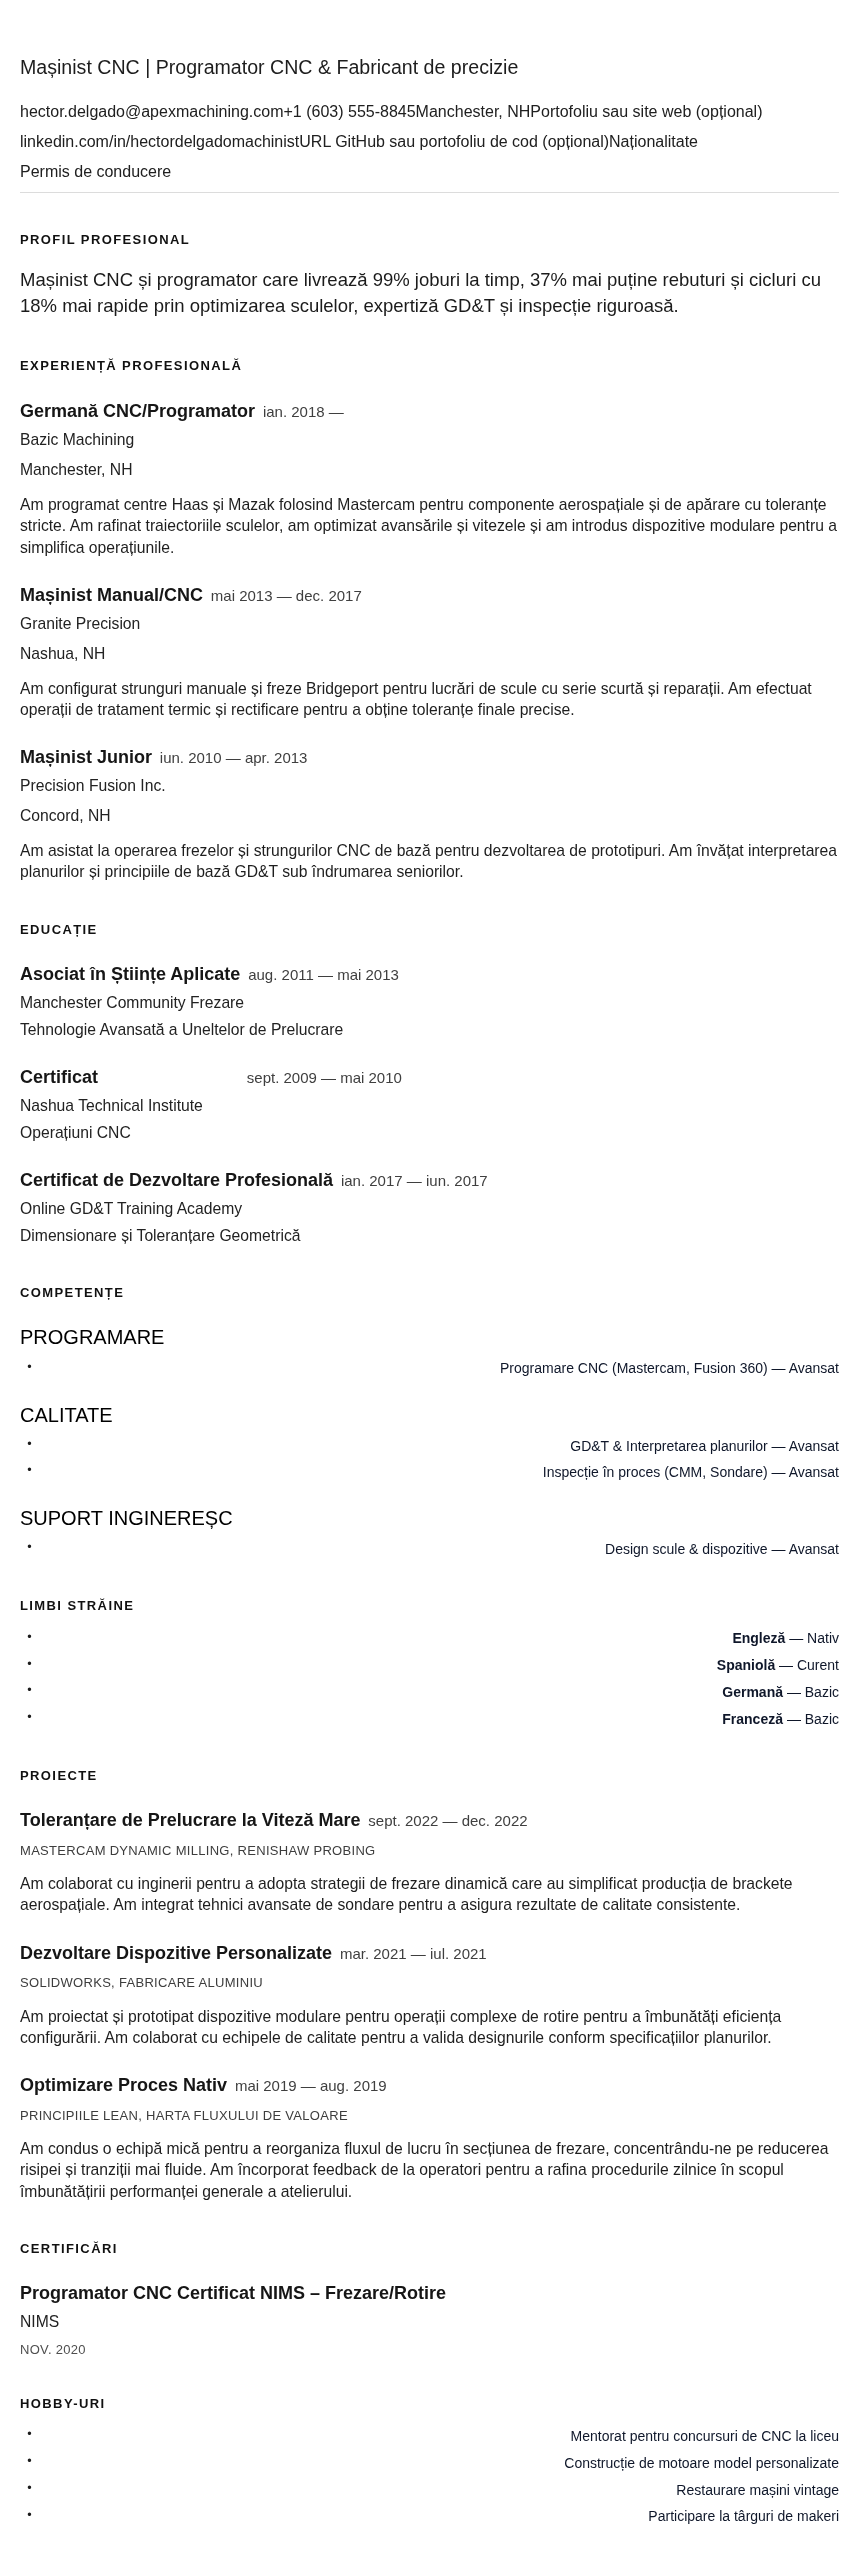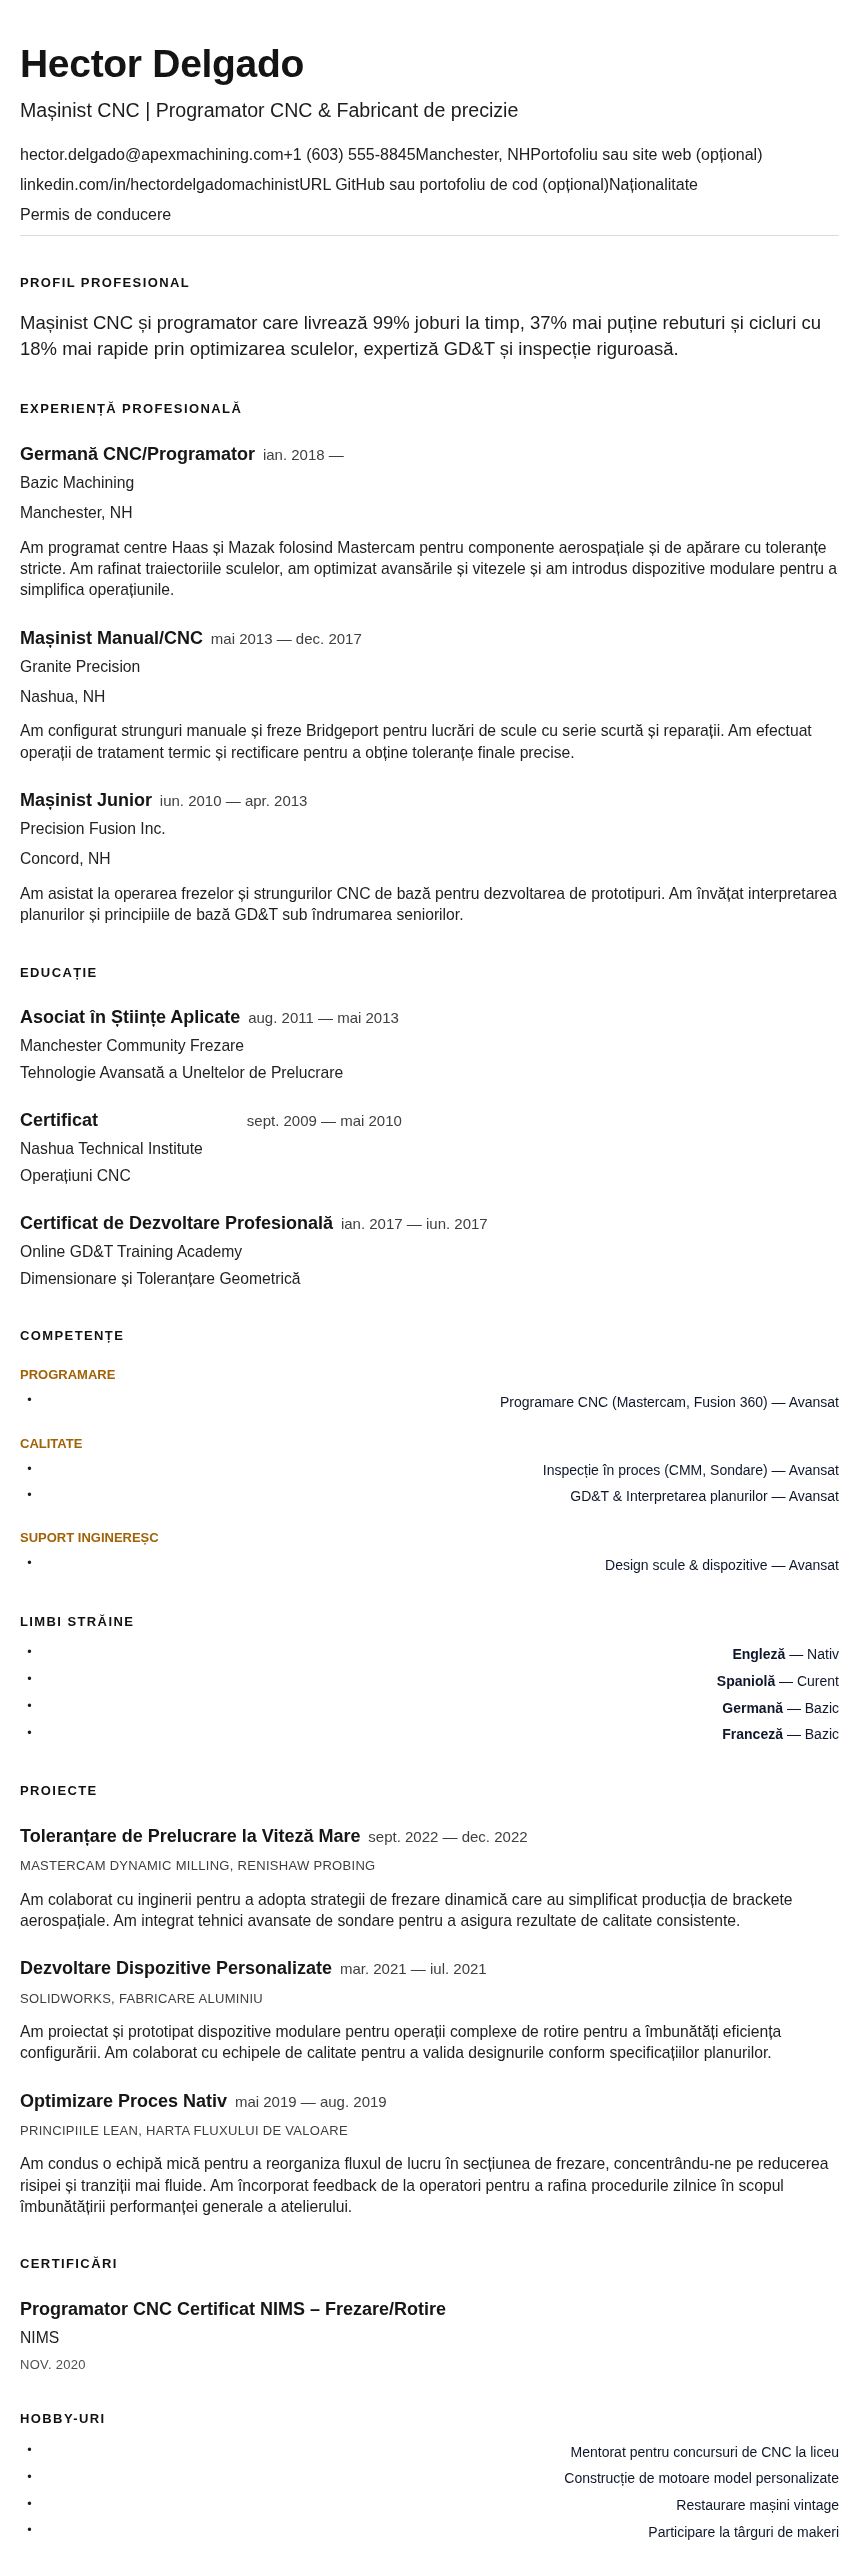--- a/index.html
+++ b/index.html
@@ -36,40 +36,39 @@
   .entry-sub.location { margin-top: 9px; }
   .entry-desc { font-size: 15.7px; line-height: 1.36; margin: 13.4px 0 0 0; color: #1e1e1e; }
   .entry-tech {
     font-size: 13px; letter-spacing: 0.3px; margin-top: 10px;
     color: #3d3d3d; text-transform: uppercase; line-height: 1.3;
   }
   .cert-date { font-size: 13px; letter-spacing: 0.3px; margin-top: 9px; color: #4f4f4f; }
 
   
   .skill-group { margin-top: 23.5px; }
-  .skill-group-name { font-size: 13px; font-weight: 700; color: #a16207; line-height: 1.3; }
+  .skill-group-name { font-size: 20px; font-weight: 400; color: #000000; line-height: 1.3; }
 
   
   ul.bullets { list-style: none; margin: 9px 0 0 0; padding: 0; font-size: 14px; color: #0f172a; text-align: right; }
   ul.bullets li { position: relative; padding-left: 26px; line-height: 1.36; margin-bottom: 6.7px; }
   ul.bullets li:last-child { margin-bottom: 0; }
   ul.bullets li::before { content: "\2022"; position: absolute; left: 7.3px; top: -0.6px; font-size: 0.9em; color: #1b1b1b; }
   ul.bullets.languages { margin-top: 15.7px; }
   ul.bullets.languages li { margin-bottom: 7.8px; }
   ul.bullets.hobbies { margin-top: 15.7px; }
   ul.bullets.hobbies li { margin-bottom: 7.8px; }
   .lang-name { font-weight: 700; }
 </style>
 </head>
 <body>
 
 <div class="page">
 
   <header>
-    <h1 class="name">Hector Delgado</h1>
     <div class="headline">Mașinist CNC | Programator CNC &amp; Fabricant de precizie</div>
     <div class="contact">
       <div class="contact-line">hector.delgado@apexmachining.com+1 (603) 555-8845Manchester, NHPortofoliu sau site web (opțional)</div>
       <div class="contact-line">linkedin.com/in/hectordelgadomachinistURL GitHub sau portofoliu de cod (opțional)Naționalitate</div>
       <div class="contact-line">Permis de conducere</div>
     </div>
     <hr class="divider">
   </header>
 
   <section class="section">
@@ -142,22 +141,22 @@
     <div class="skill-group">
       <div class="skill-group-name">PROGRAMARE</div>
       <ul class="bullets">
         <li>Programare CNC (Mastercam, Fusion 360) — Avansat</li>
       </ul>
     </div>
 
     <div class="skill-group">
       <div class="skill-group-name">CALITATE</div>
       <ul class="bullets">
+        <li>GD&amp;T &amp; Interpretarea planurilor — Avansat</li>
         <li>Inspecție în proces (CMM, Sondare) — Avansat</li>
-        <li>GD&amp;T &amp; Interpretarea planurilor — Avansat</li>
       </ul>
     </div>
 
     <div class="skill-group">
       <div class="skill-group-name">SUPORT INGINEREȘC</div>
       <ul class="bullets">
         <li>Design scule &amp; dispozitive — Avansat</li>
       </ul>
     </div>
   </section>

